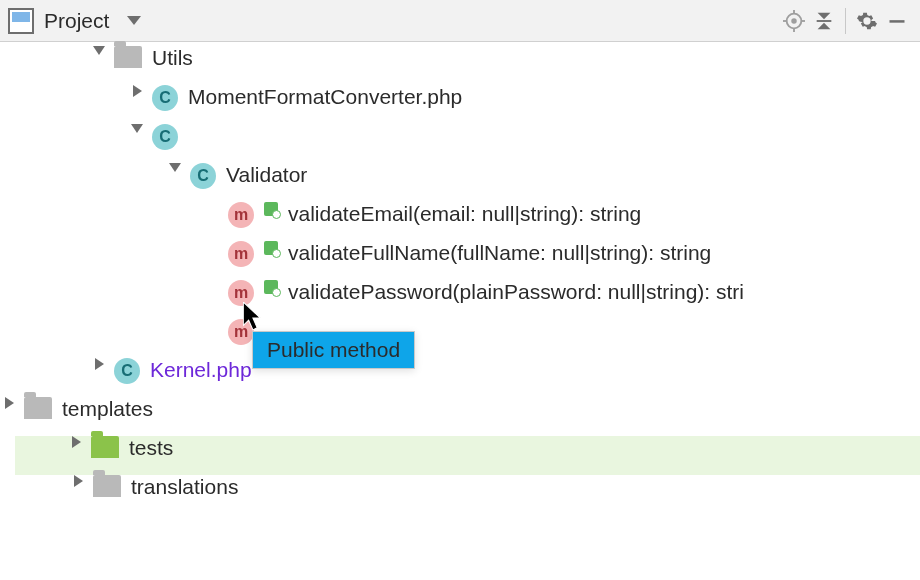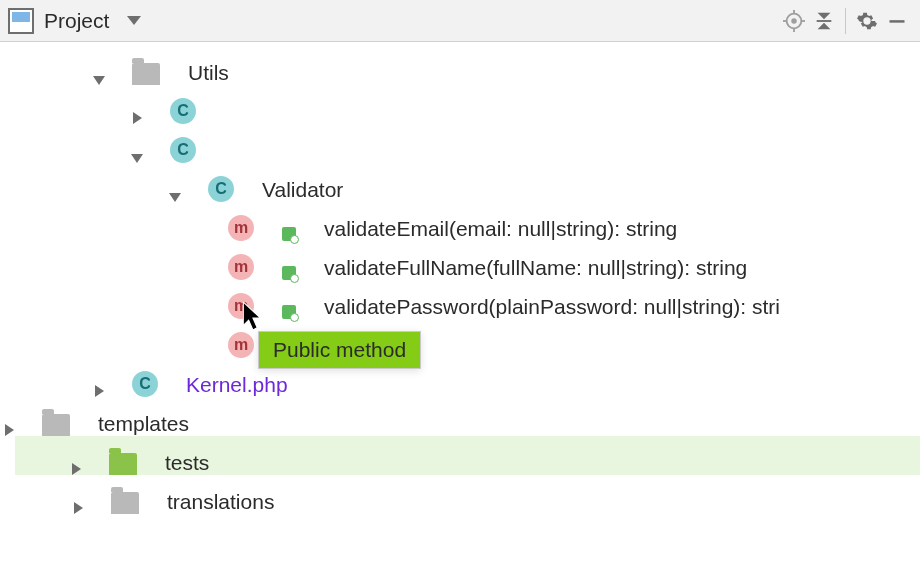--- a/index.html
+++ b/index.html
@@ -6,40 +6,40 @@
   html, body { width: 920px; height: 580px; font-family: "Segoe UI", Arial, sans-serif; font-size: 21px; color: #2b2b2b; background: #fff; overflow: hidden; }
   .titlebar { height: 42px; background: #f2f2f2; border-bottom: 1px solid #d0d0d0; display: flex; align-items: center; padding: 0 8px; }
   .title-left { display: flex; align-items: center; gap: 10px; justify-content: flex-end; }
   .proj-icon { width: 26px; height: 26px; border: 2px solid #6e6e6e; background: linear-gradient(180deg, #7fb6e8 0%, #7fb6e8 55%, #fff 55%, #fff 100%); box-shadow: inset 0 0 0 2px #fff; }
   .proj-label { font-weight: 500; color: #2b2b2b; }
   .tri-down { width: 0; height: 0; border-left: 7px solid transparent; border-right: 7px solid transparent; border-top: 9px solid #6e6e6e; margin-left: 8px; }
   .spacer { flex: 1; }
   .tb-btn { width: 30px; height: 30px; display: flex; align-items: center; justify-content: center; color: #6e6e6e; }
   .divider { width: 1px; height: 26px; background: #c8c8c8; margin: 0 6px; }
   .tree { position: relative; padding-top: 4px; }
-  .row { height: 39px; display: flex; align-items: flex-end; white-space: nowrap; gap: 18px; }
+  .row { height: 39px; display: flex; align-items: flex-start; white-space: nowrap; }
   .row.hl-green { background: #e9f6df; margin-left: 15px; }
   .row.hl-yellow { background: #fdf9de; }
   .arrow { width: 18px; display: flex; justify-content: center; align-items: center; margin-right: 6px; }
   .chev-right { width: 0; height: 0; border-top: 6px solid transparent; border-bottom: 6px solid transparent; border-left: 9px solid #6e6e6e; }
   .chev-down { width: 0; height: 0; border-left: 6px solid transparent; border-right: 6px solid transparent; border-top: 9px solid #6e6e6e; }
   .folder { width: 28px; height: 22px; background: #b9b9b9; border-radius: 2px 2px 0 0; position: relative; margin-right: 10px; }
   .folder::before { content: ""; position: absolute; top: -5px; left: 0; width: 12px; height: 5px; background: #b9b9b9; border-radius: 2px 2px 0 0; }
   .folder.green { background: #8bc34a; }
   .folder.green::before { background: #8bc34a; }
   .folder.orange { background: #e89a4d; }
   .folder.orange::before { background: #e89a4d; }
   .circle { width: 26px; height: 26px; border-radius: 50%; display: flex; align-items: center; justify-content: center; font-size: 16px; font-weight: 600; margin-right: 10px; }
   .circle.c { background: #8cd3d8; color: #176d75; }
   .circle.m { background: #f4b4b6; color: #a3333a; }
   .vis-public { width: 14px; height: 14px; background: #5cb85c; border-radius: 2px; margin-right: 10px; position: relative; }
   .vis-public::after { content: ""; position: absolute; right: -3px; bottom: -3px; width: 7px; height: 7px; background: #fff; border-radius: 50%; border: 1px solid #5cb85c; }
   .label { }
   .label.blue { color: #6d28d9; }
-  .tooltip { position: absolute; left: 258px; top: 289px; background: #84cc16; border: 1px solid #c9c9c9; padding: 6px 14px; box-shadow: 0 2px 8px rgba(0,0,0,0.12); font-size: 21px; }
+  .tooltip { position: absolute; left: 252px; top: 289px; background: #0ea5e9; border: 1px solid #c9c9c9; padding: 6px 14px; box-shadow: 0 2px 8px rgba(0,0,0,0.12); font-size: 21px; }
   .cursor { position: absolute; left: 243px; top: 260px; width: 22px; height: 30px; z-index: 10; }
 </style>
 </head>
 <body>
 
 <div class="titlebar">
   <div class="title-left">
     <div class="proj-icon"></div>
     <span class="proj-label">Project</span>
     <div class="tri-down"></div>
@@ -83,20 +83,21 @@
       </div>
     <div class="folder"></div>
     <span class="label">Utils</span>
   </div>
 
   <div class="row" style="padding-left:128px">
     <div class="arrow">
         <div class="chev-right"></div>
       </div>
     <div class="circle c">C</div>
+    <span class="label">MomentFormatConverter.php</span>
   </div>
 
   <div class="row" style="padding-left:128px">
     <div class="arrow">
         <div class="chev-down"></div>
       </div>
     <div class="circle c">C</div>
   </div>
 
   <div class="row" style="padding-left:166px">

